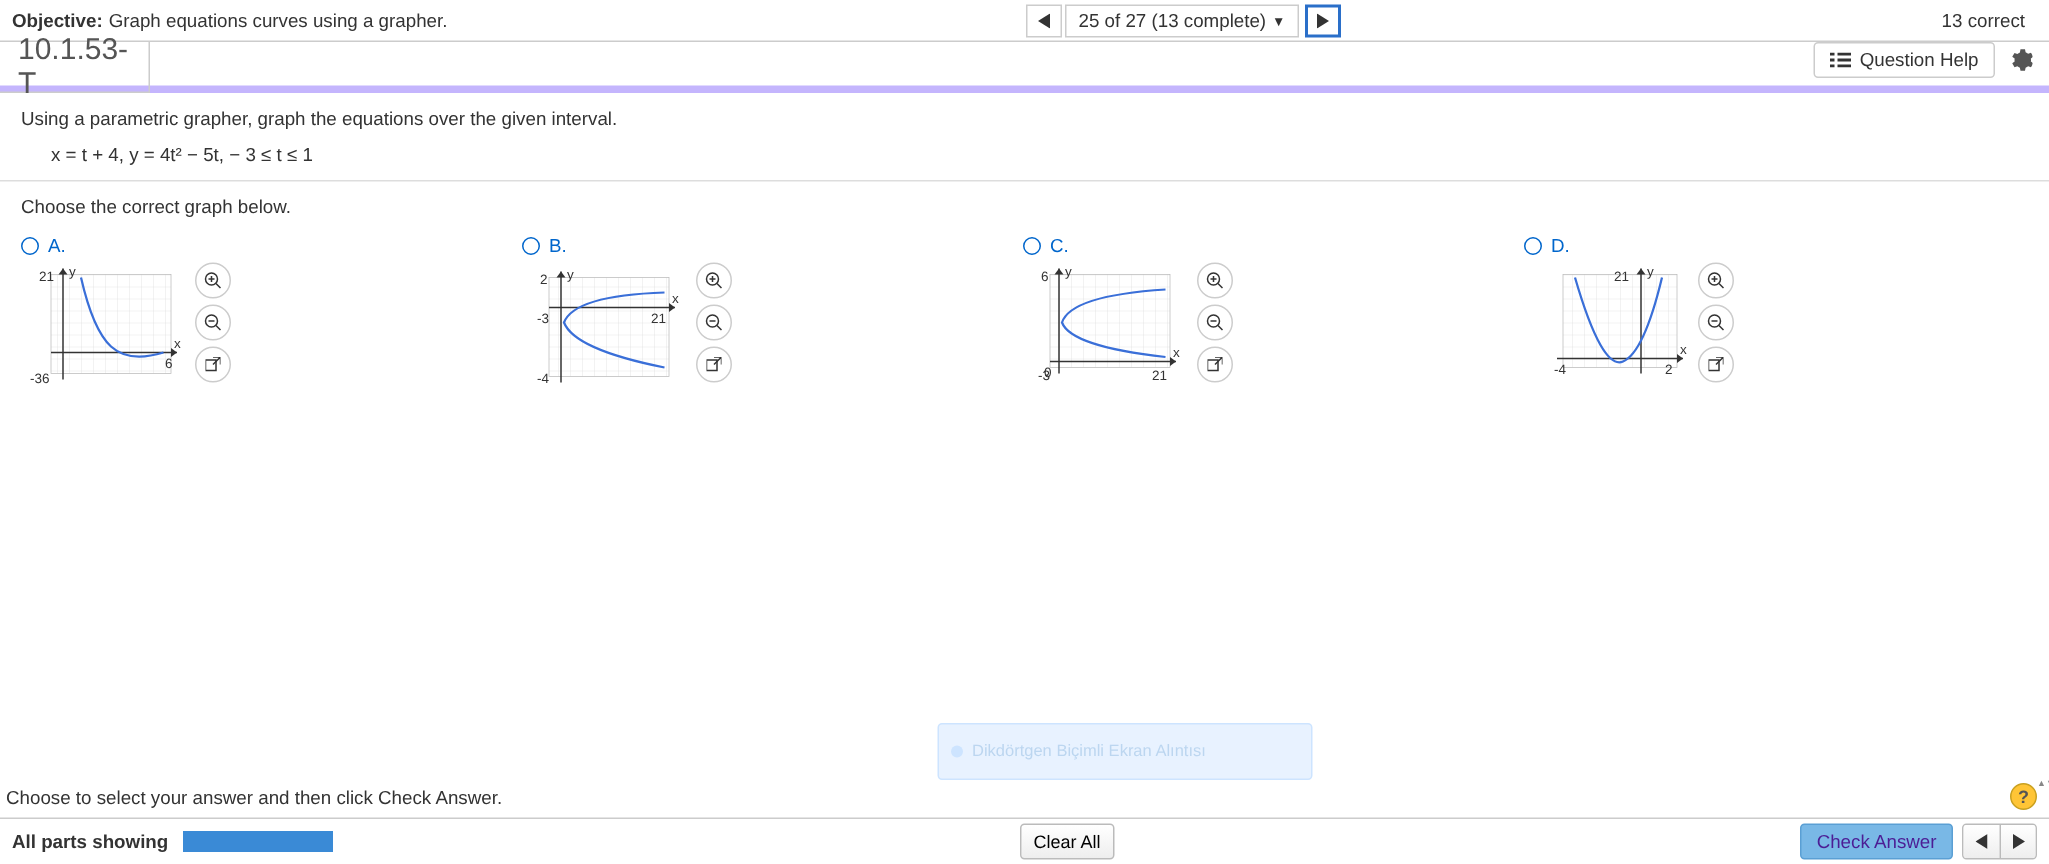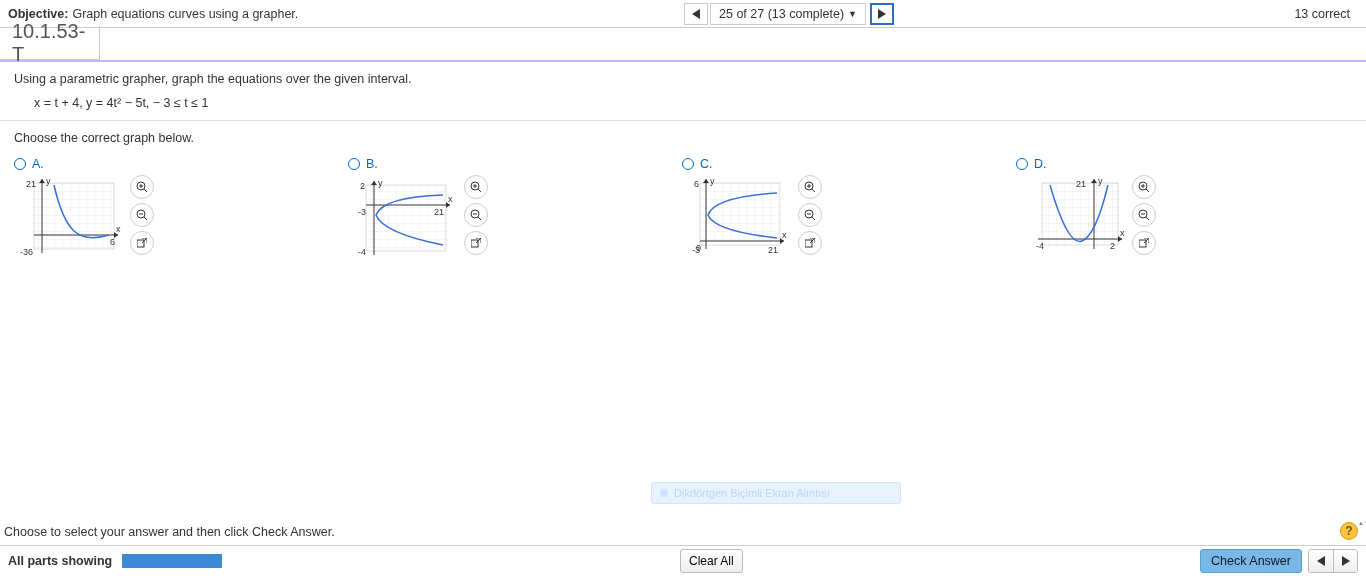--- a/index.html
+++ b/index.html
@@ -5,51 +5,51 @@
   * { box-sizing: border-box; margin: 0; padding: 0; }
   body { font-family: Arial, Helvetica, sans-serif; font-size: 12.5px; color: #333; background: #fff; width: 1366px; }
   .topbar { display: flex; align-items: center; border-bottom: 1px solid #ccc; padding: 4px 8px; height: 28px; }
   .objective-label { font-weight: bold; margin-right: 4px; }
   .nav-center { position: absolute; left: 684px; display: flex; align-items: center; }
   .nav-btn { width: 24px; height: 22px; border: 1px solid #ccc; background: #fff; display: flex; align-items: center; justify-content: center; cursor: pointer; }
   .nav-btn.next { border: 2px solid #2a6fc9; margin-left: 2px; }
   .prog-box { border: 1px solid #ccc; padding: 2px 8px; height: 22px; display: flex; align-items: center; cursor: pointer; margin: 0 2px; }
   .prog-box .tri { margin-left: 4px; font-size: 9px; }
   .right-correct { margin-left: auto; padding-right: 8px; }
-  .secondbar { display: flex; align-items: flex-end; border-bottom: 2px solid #c4b5fd; height: 34px; }
+  .secondbar { display: flex; align-items: flex-start; border-bottom: 5px solid #c4b5fd; height: 34px; }
   .qnum { font-size: 20px; color: #555; padding: 0 12px; border: 1px solid #ccc; border-top: none; border-left: none; height: 34px; display: flex; align-items: center; width: 100px; }
   .sec-right { margin-left: auto; display: flex; align-items: center; gap: 6px; padding-right: 8px; }
   .qhelp { border: 1px solid #ccc; padding: 4px 10px; display: flex; align-items: center; gap: 6px; cursor: pointer; border-radius: 3px; }
   .gear { width: 22px; height: 22px; display: flex; align-items: center; justify-content: center; cursor: pointer; }
   .body-area { padding: 10px 14px 0 14px; }
   .prompt { margin-bottom: 10px; }
   .eqline { padding-left: 20px; margin-bottom: 10px; font-size: 12.5px; }
   .divider { border-top: 1px solid #ddd; margin: 0 -14px 10px -14px; }
   .choose { margin-bottom: 12px; }
   .options-row { display: flex; gap: 0; }
   .option { width: 334px; }
   .opt-head { display: flex; align-items: center; gap: 6px; color: #0066cc; margin-bottom: 4px; cursor: pointer; }
   .radio { width: 12px; height: 12px; border: 1px solid #0066cc; border-radius: 50%; background: #fff; }
   .opt-body { display: flex; align-items: flex-start; gap: 6px; padding-left: 0; }
   .graph-wrap { position: relative; width: 110px; height: 90px; }
   .tool-col { display: flex; flex-direction: column; gap: 4px; }
   .tool-btn { width: 24px; height: 24px; border: 1px solid #ccc; border-radius: 50%; background: #fff; display: flex; align-items: center; justify-content: center; font-size: 11px; cursor: pointer; }
-  .hint-bar { position: absolute; left: 651px; top: 482px; width: 250px; height: 22px; background: #e8f2ff; border: 1px solid #cde4ff; border-radius: 3px; display: flex; align-items: center; padding: 0 8px; color: #bcd6f0; font-size: 11px; gap: 6px; }
+  .hint-bar { position: absolute; left: 625px; top: 482px; width: 250px; height: 38px; background: #e8f2ff; border: 1px solid #cde4ff; border-radius: 3px; display: flex; align-items: center; padding: 0 8px; color: #bcd6f0; font-size: 11px; gap: 6px; }
   .hint-dot { width: 8px; height: 8px; border-radius: 50%; background: #cde4ff; }
   .instr-line { position: absolute; left: 4px; top: 525px; font-size: 12.5px; }
   .q-icon { position: absolute; right: 8px; top: 522px; width: 18px; height: 18px; border-radius: 50%; background: #ffc536; color: #555; font-weight: bold; display: flex; align-items: center; justify-content: center; font-size: 12px; border: 1px solid #c9a020; }
   .spin { position: absolute; right: 2px; top: 520px; width: 6px; display:flex; flex-direction:column; font-size:6px; color:#888; }
   .footer { position: absolute; left: 0; top: 545px; width: 1366px; height: 31px; border-top: 1px solid #ccc; display: flex; align-items: center; padding: 0 8px; background:#fff; }
   .footer-left { font-weight: bold; margin-right: 10px; }
   .progress-bar { width: 100px; height: 14px; background: #e3e3e3; position: relative; }
   .progress-fill { height: 100%; background: #3a8ad6; }
   .footer-center { position: absolute; left: 680px; }
   .btn { border: 1px solid #bbb; background: linear-gradient(#fff,#eee); padding: 4px 8px; border-radius: 3px; cursor: pointer; font-size: 12px; }
   .footer-right { margin-left: auto; display: flex; align-items: center; gap: 6px; }
-  .check-btn { background: #79b8e6; color: #0f172a; border: 1px solid #5a9fd4; padding: 4px 10px; border-radius: 3px; cursor: pointer; font-size: 12.5px; }
+  .check-btn { background: #79b8e6; color: #4c1d95; border: 1px solid #5a9fd4; padding: 4px 10px; border-radius: 3px; cursor: pointer; font-size: 12.5px; }
   .nav-group { display: flex; border: 1px solid #bbb; border-radius: 3px; overflow: hidden; }
   .nav-group .nb { width: 24px; height: 22px; display: flex; align-items: center; justify-content: center; cursor: pointer; border-left: 1px solid #bbb; background: linear-gradient(#fff,#eee); }
   .nav-group .nb:first-child { border-left: none; }
   svg { display: block; }
   .ax-label { font-size: 9px; fill: #333; font-family: Arial; }
 </style>
 </head>
 <body>
 
 <div class="topbar">
@@ -69,20 +69,38 @@
       <svg width="8" height="10">
           <polygon points="0,0 0,10 8,5" fill="#333"></polygon>
         </svg>
     </div>
   </div>
   <div class="right-correct">13 correct</div>
 </div>
 
 <div class="secondbar">
   <div class="qnum">10.1.53-T</div>
+  <div class="sec-right">
+    <div class="qhelp">
+      <svg width="14" height="10">
+        <rect x="0" y="0" width="3" height="2" fill="#333"></rect>
+          <rect x="5" y="0" width="9" height="2" fill="#333"></rect>
+        <rect x="0" y="4" width="3" height="2" fill="#333"></rect>
+          <rect x="5" y="4" width="9" height="2" fill="#333"></rect>
+        <rect x="0" y="8" width="3" height="2" fill="#333"></rect>
+          <rect x="5" y="8" width="9" height="2" fill="#333"></rect>
+      </svg>
+      <span>Question Help</span>
+    </div>
+    <div class="gear">
+      <svg width="16" height="16" viewBox="0 0 16 16">
+        <path fill="#555" d="M8 5a3 3 0 100 6 3 3 0 000-6zm7 3a7 7 0 00-.1-1l1.6-1.2-1.5-2.6-1.9.7a6 6 0 00-1.7-1L11 .9H8L7.6 3a6 6 0 00-1.7 1l-1.9-.7L2.5 5.8 4.1 7a7 7 0 000 2L2.5 10.2l1.5 2.6 1.9-.7a6 6 0 001.7 1L8 15.1h3l.4-2a6 6 0 001.7-1l1.9.7 1.5-2.6L14.9 9c.1-.3.1-.7.1-1z"></path>
+      </svg>
+    </div>
+  </div>
 </div>
 
 <div class="body-area">
   <div class="prompt">Using a parametric grapher, graph the equations over the given interval.</div>
   <div class="eqline">x = t + 4,  y = 4t² − 5t,   − 3 ≤ t ≤ 1</div>
   <div class="divider"></div>
   <div class="choose">Choose the correct graph below.</div>
 
   <div class="options-row">
 

